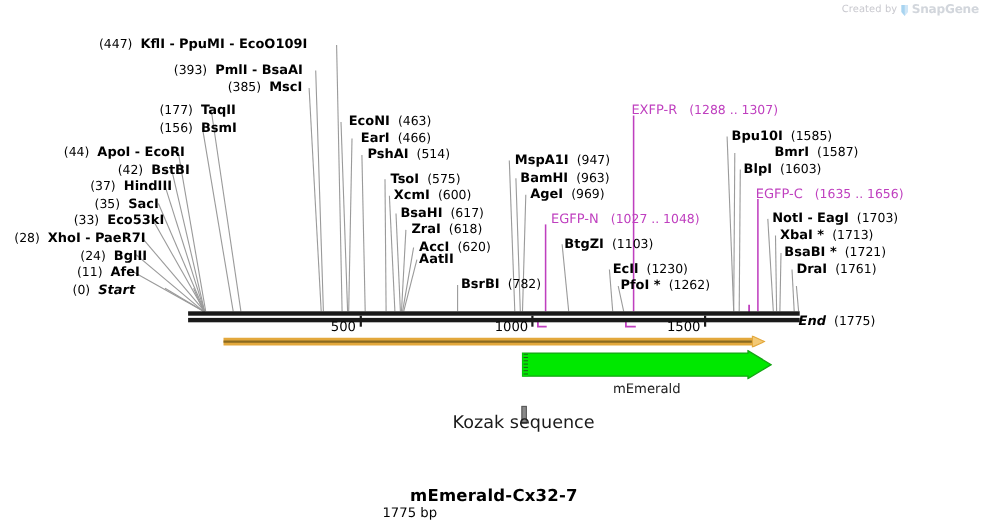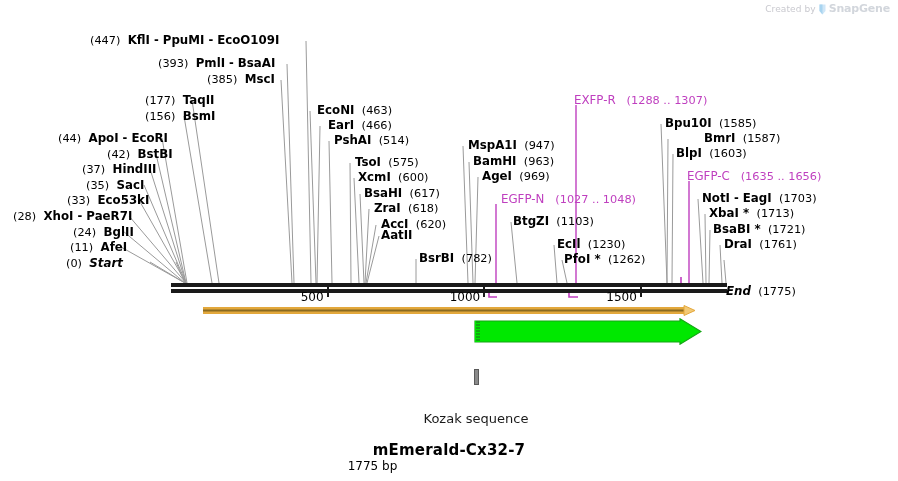--- a/index.html
+++ b/index.html
@@ -151,24 +151,24 @@
     top: 369px;
     width: 5px;
     height: 16px;
     background: #8a8a8a;
     border: 1px solid #5a5a5a;
     box-sizing: border-box;
   }
   #kozak-label {
     position: absolute;
     left: 376px;
-    top: 411px;
+    top: 374px;
     width: 200px;
     text-align: center;
-    font-size: 13px;
+    font-size: 16px;
     color: #1a1a1a;
   }
 
   
   #plasmid-title {
     position: absolute;
     left: 0;
     top: 441px;
     width: 898px;
     text-align: center;
@@ -296,20 +296,21 @@
     <g stroke="#2a2a2a" stroke-width="0.9" opacity="0.75">
       <line x1="2" y1="4" x2="6" y2="4"></line>
       <line x1="2" y1="7" x2="6" y2="7"></line>
       <line x1="2" y1="10" x2="6" y2="10"></line>
       <line x1="2" y1="13" x2="6" y2="13"></line>
       <line x1="2" y1="16" x2="6" y2="16"></line>
       <line x1="2" y1="19" x2="6" y2="19"></line>
       <line x1="2" y1="22" x2="6" y2="22"></line>
     </g>
   </svg>
+  <div id="green-label">mEmerald</div>
 
   <div id="kozak-mark"></div>
   <div id="kozak-label">Kozak sequence</div>
 
   <div id="labels-left">
       <div class="label-row" style="left: 90px; top: 35px;"><span class="pos">(447)</span>&nbsp;&nbsp;<span class="enz">KflI</span><span class="sep">&nbsp;-&nbsp;</span><span class="enz">PpuMI</span><span class="sep">&nbsp;-&nbsp;</span><span class="enz">EcoO109I</span></div>
       <div class="label-row" style="left: 158px; top: 58px;"><span class="pos">(393)</span>&nbsp;&nbsp;<span class="enz">PmlI</span><span class="sep">&nbsp;-&nbsp;</span><span class="enz">BsaAI</span></div>
       <div class="label-row" style="left: 207px; top: 74px;"><span class="pos">(385)</span>&nbsp;&nbsp;<span class="enz">MscI</span></div>
       <div class="label-row" style="left: 145px; top: 95px;"><span class="pos">(177)</span>&nbsp;&nbsp;<span class="enz">TaqII</span></div>
       <div class="label-row" style="left: 145px; top: 111px;"><span class="pos">(156)</span>&nbsp;&nbsp;<span class="enz">BsmI</span></div>

